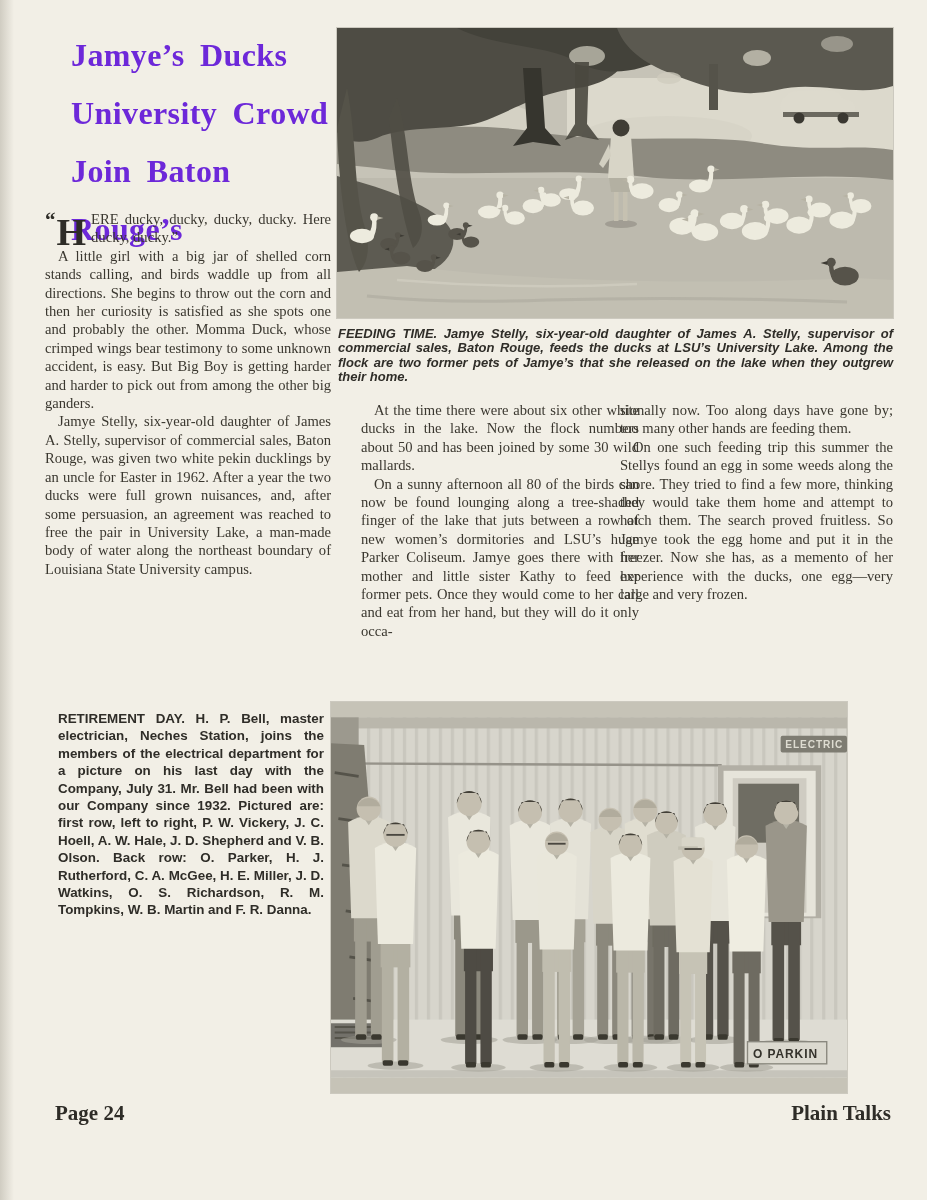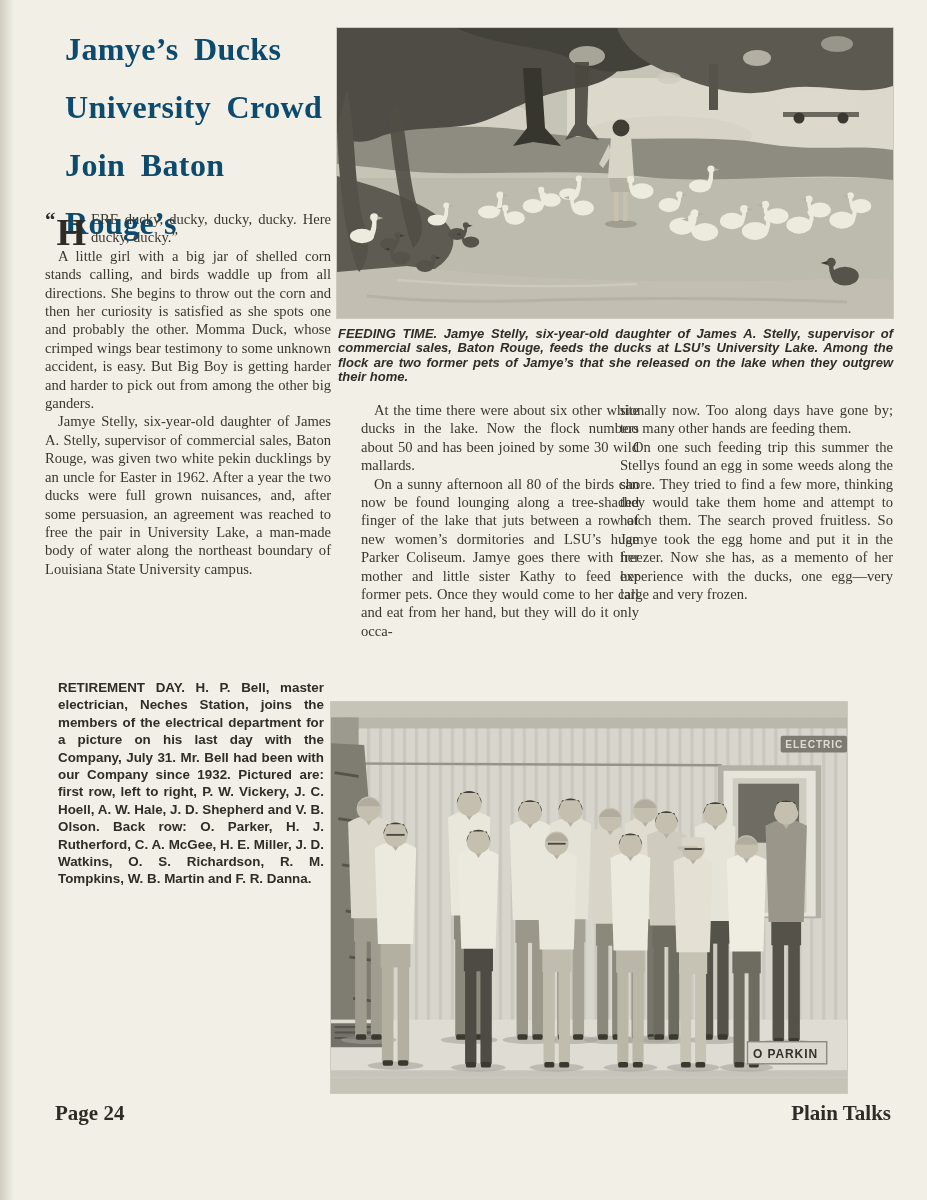--- a/index.html
+++ b/index.html
@@ -9,23 +9,23 @@
     font-family:"Liberation Serif", serif;
     color:#38352e;
     overflow:hidden;
   }
   .page::before{
     content:""; position:absolute; left:0; top:0; bottom:0; width:14px;
     background:linear-gradient(90deg, rgba(120,115,100,.28), rgba(120,115,100,0));
     pointer-events:none;
   }
   .title{
-    position:absolute; left:63px; top:18px; width:275px; margin:2px;
+    position:absolute; left:63px; top:18px; width:275px; margin:8px;
     font-size:32px; font-weight:700; letter-spacing:.4px; word-spacing:7px;
-    color:#0c4a6e; line-height:58px; font-family:"Liberation Serif", serif;
+    color:#6d28d9; line-height:58px; font-family:"Liberation Serif", serif;
   }
   .title span{display:block;}
   .bodycol{
     position:absolute; font-size:14.6px; line-height:18.4px;
     text-align:justify; color:#3a372f;
   }
   .bodycol p{margin:0;}
   .bodycol p.indent{text-indent:13px;}
   #col1{left:45px; top:210px; width:286px;}
   #col2{left:337px; top:401px; width:278px;margin-left:24px;}
@@ -35,21 +35,21 @@
   .dc{font-size:38px; font-weight:700; line-height:34px; color:#2e2c27;}
   .photo{position:absolute; background:#c6c3b7; box-shadow:0 0 0 1px rgba(90,86,75,.25);}
   #photo1{left:337px; top:28px; width:556px; height:290px;}
   #photo2{left:331px; top:702px; width:516px; height:391px;}
   .photo svg{display:block; width:100%; height:100%;}
   .caption{
     position:absolute; font-family:"Liberation Sans", sans-serif;
     font-weight:700; color:#2f2d28; text-align:justify;
   }
   #caption1{left:338px; top:327px; width:555px; font-size:13px; line-height:14.4px;font-style:italic;}
-  #caption2{left:58px; top:679px; width:266px; font-size:13.4px; line-height:17.4px;}
+  #caption2{left:58px; top:710px; width:266px; font-size:13.4px; line-height:17.4px;}
   .footer{
     position:absolute; left:55px; right:36px; top:1101px;
     display:flex; justify-content:space-between;
     font-size:21px; font-weight:700; color:#2e2c27;
   }
 </style>
 </head>
 <body>
 
 <div class="page">

